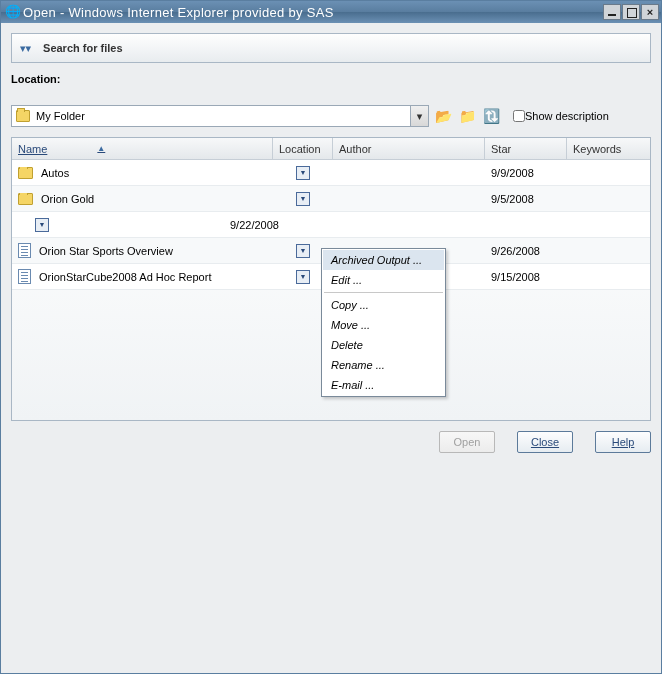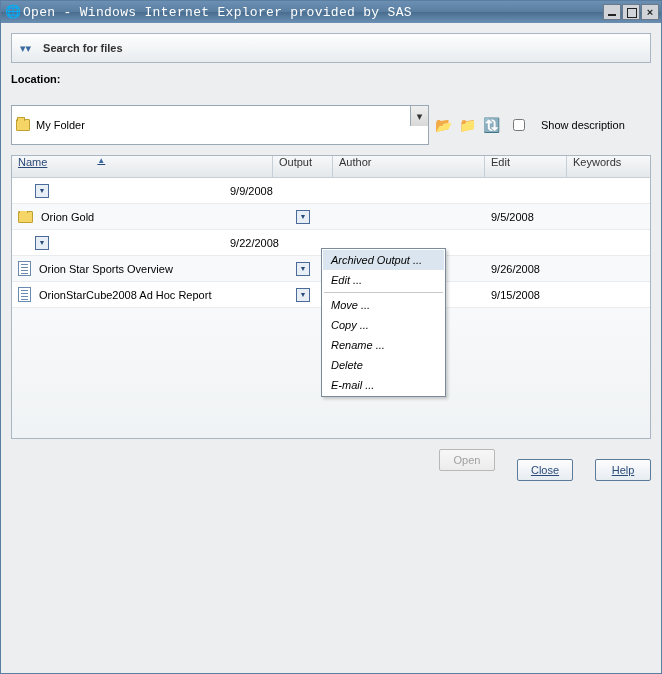--- a/index.html
+++ b/index.html
@@ -29,21 +29,21 @@
     padding: 0 2px 0 4px;
     color: #fff;
     font-size: 13px;
   }
   .titlebar .ie-icon {
     width: 14px; height: 14px;
     margin-right: 4px;
     font-size: 13px;
     line-height: 14px;
   }
-  .titlebar .title-text { flex: 1; white-space: nowrap; overflow: hidden; text-overflow: ellipsis; letter-spacing: 0.3px; font-family: Liberation Mono, monospace;}
+  .titlebar .title-text { flex: 1; white-space: nowrap; overflow: hidden; text-overflow: ellipsis; letter-spacing: 0.3px;}
   .titlebar .win-buttons { display: flex; gap: 0; }
   .win-btn {
     width: 18px; height: 16px;
     background: #d0d4d8;
     border: 1px solid #6a7a8a;
     margin-left: 1px;
     display: flex; align-items: center; justify-content: center;
     font-size: 10px; color: #222;
     cursor: pointer;
     position: relative;
@@ -69,21 +69,21 @@
   .chev {
     color: #3a6aa0;
     font-size: 11px;
     margin-right: 12px;
   }
   .search-text { color: #333; font-weight: bold; }
   .loc-label { font-weight: bold; margin-bottom: 20px; display:block; }
   .loc-row { display:flex; align-items:center; gap:6px; margin-bottom: 10px; }
   .loc-select {
     width: 418px;
-    height: 40px;
+    height: 22px;
     border: 1px solid #9aa8b6;
     background: #fff;
     display: flex; align-items: center;
     padding: 0 4px;
     position: relative;
   }
   .loc-select .folder-ico {
     width: 14px; height: 12px;
     margin-right: 6px;
     background: #f5d565;
@@ -104,38 +104,38 @@
     color:#333;
     position:absolute; right:0; top:0; bottom:0;
     cursor:pointer;
   }
   .tool-ico {
     width: 18px; height: 18px;
     display:flex; align-items:center; justify-content:center;
     cursor:pointer;
     font-size: 14px;
   }
-  .show-desc { display:flex; align-items:center; gap:16px; margin-left: 6px;}
+  .show-desc { display:flex; align-items:center; gap:0; margin-left: 6px;}
   .show-desc input { margin:0; width:12px; height:12px;}
   .grid-wrap {
     border: 1px solid #a9b7c5;
     background: #fff;
     height: 284px;
     position: relative;
     overflow: hidden;
   }
   .grid-head {
     display:flex;
     height: 22px;
     background: linear-gradient(#f7f8f9,#e4e8eb);
     border-bottom: 1px solid #c6ced6;
   }
   .gh {
     border-right: 1px solid #c6ced6;
-    display:flex; align-items:flex-start;
+    display:flex; align-items:center;
     padding: 0 6px;
     color: #2a4a7a;
     text-decoration: underline;
     font-size: 11px;
     cursor:pointer;
     position: relative;
     gap: 48px;
   }
   .gh.no-und { text-decoration: none; color:#333; }
   .gh.name { width: 261px;}
@@ -221,21 +221,21 @@
     min-width: 56px;
     height: 22px;
     padding: 0 10px;
     border: 1px solid #5c7a9a;
     background: linear-gradient(#fdfdfe,#e6ecf1);
     color: #2a4a7a;
     display:flex;align-items:center;justify-content:center;
     cursor:pointer;
     border-radius: 2px;
   }
-  .btn.und { text-decoration: underline; margin-top: 10px; }
+  .btn.und { text-decoration: underline; }
   .btn.disabled {
     border-color:#b8b8b8;
     color:#a0a0a0;
     background: linear-gradient(#f7f7f7,#ececec);
     cursor:default;
   }
 </style>
 </head>
 <body>
 
@@ -275,34 +275,38 @@
       </label>
     </div>
 
     <div class="grid-wrap">
       <div class="grid-head">
         <div class="gh name">
           <span>Name</span>
           <span class="sort-arrow">▲</span>
         </div>
         <div class="gh actions no-und">
-          <span>Output</span>
+          <span>Location</span>
         </div>
         <div class="gh author no-und">
           <span>Author</span>
         </div>
         <div class="gh date no-und">
-          <span>Edit</span>
+          <span>Star</span>
         </div>
         <div class="gh keywords no-und">
           <span>Keywords</span>
         </div>
       </div>
       <div class="grid-body" id="grid-body">
           <div class="row">
+            <div class="cell name">
+              <span class="fico"></span>
+              <span>Autos</span>
+            </div>
             <div class="cell actions">
               <span class="act-btn">▼</span>
             </div>
             <div class="cell author"></div>
             <div class="cell date">9/9/2008</div>
             <div class="cell keywords"></div>
           </div>
           <div class="row">
             <div class="cell name">
               <span class="fico"></span>
@@ -356,18 +360,18 @@
       <div class="btn und">Help</div>
     </div>
 
   </div>
 </div>
 
 <div class="ctx-menu" id="ctx-menu">
     <div class="ctx-item hi">Archived Output ...</div>
     <div class="ctx-item">Edit ...</div>
     <div class="ctx-sep"></div>
+    <div class="ctx-item">Copy ...</div>
     <div class="ctx-item">Move ...</div>
-    <div class="ctx-item">Copy ...</div>
+    <div class="ctx-item">Delete</div>
     <div class="ctx-item">Rename ...</div>
-    <div class="ctx-item">Delete</div>
     <div class="ctx-item">E-mail ...</div>
   </div>
 
 </body></html>

